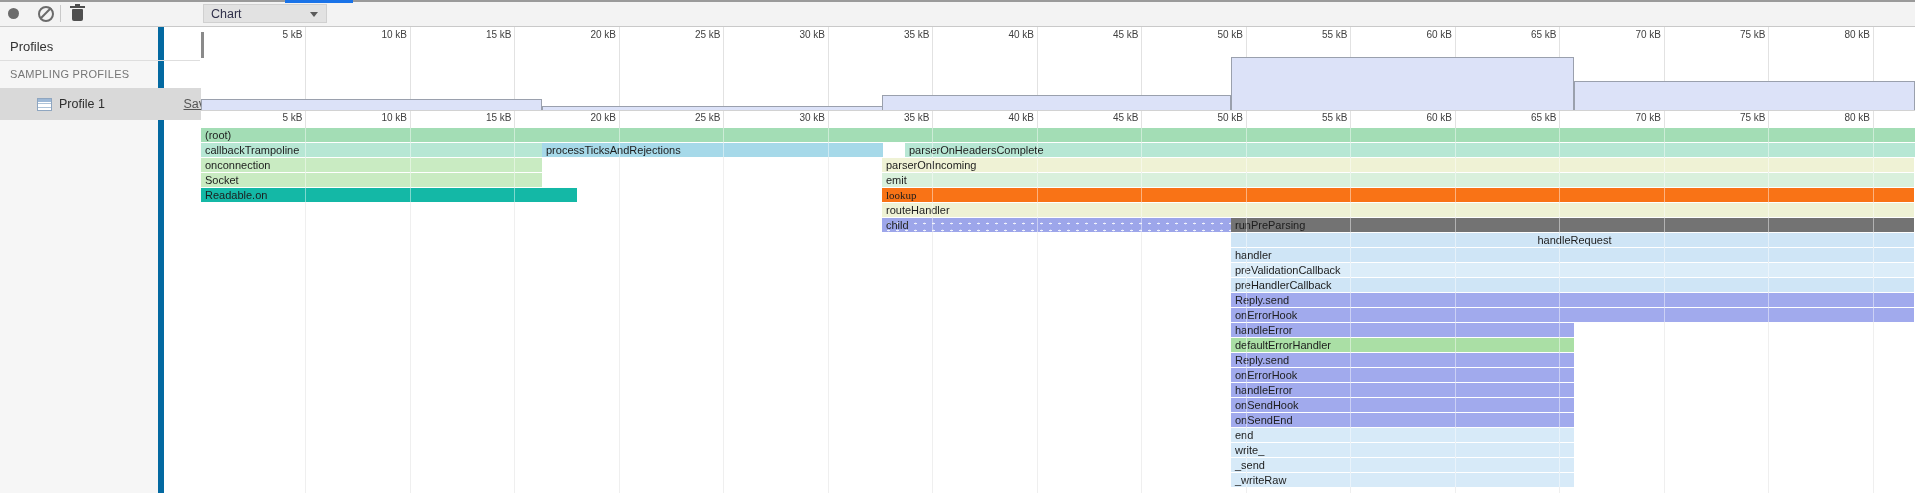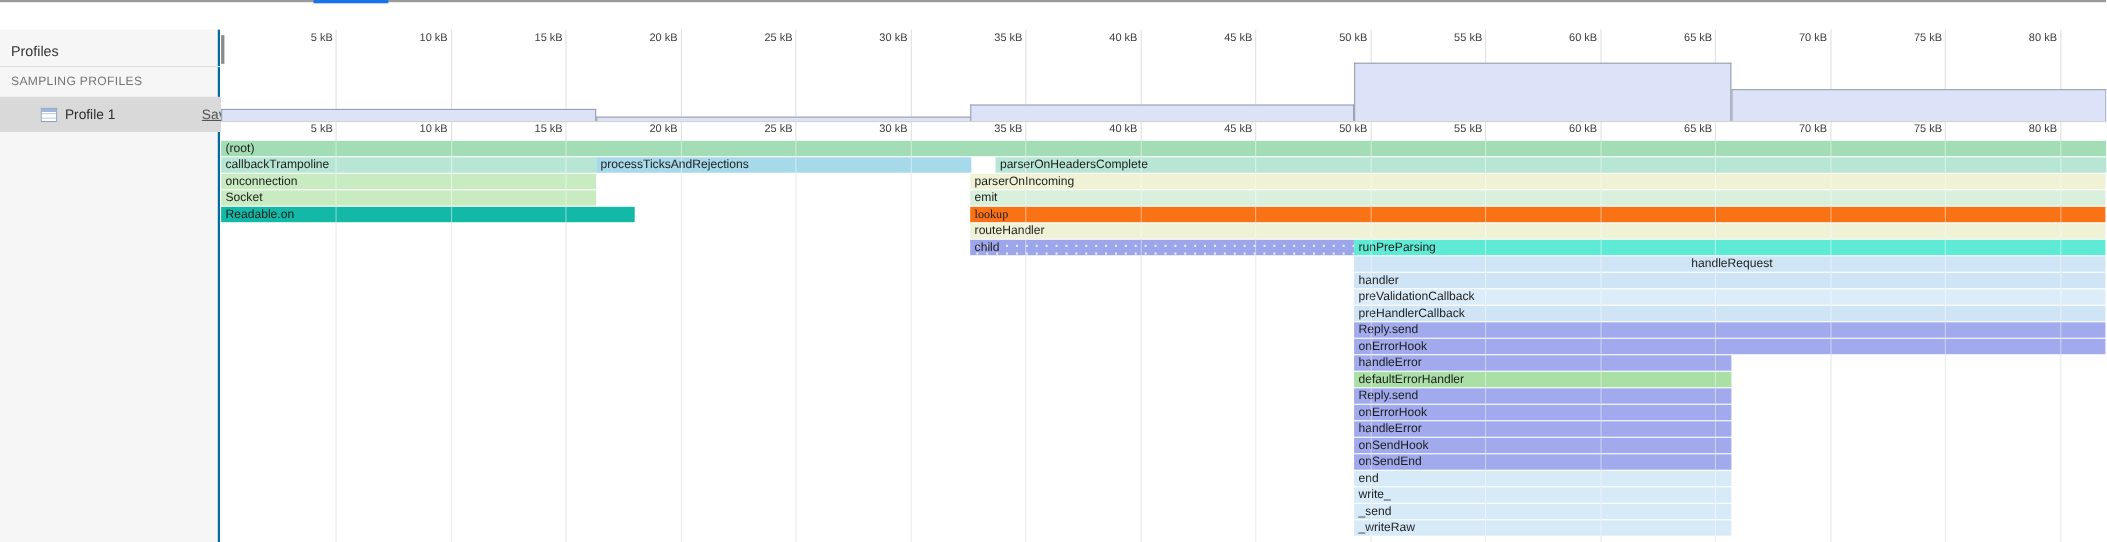--- a/index.html
+++ b/index.html
@@ -15,21 +15,21 @@
   #clear-icon{position:relative;width:12px;height:12px;border:2px solid #6b6b6b;border-radius:50%;}
   #clear-icon::after{content:"";position:absolute;left:-1px;top:4.5px;width:14px;height:2px;background:#6b6b6b;transform:rotate(-45deg);}
   #tb-sep{position:absolute;left:60px;top:5px;width:1px;height:17px;background:#c9c9c9;}
   #trash-btn{left:64px;width:26px;}
   #trash-icon{position:relative;width:11px;height:12px;background:#4f4f4f;border-radius:1px 1px 2px 2px;margin-top:3px;}
   #trash-icon::before{content:"";position:absolute;left:-2px;top:-3px;width:15px;height:2px;background:#4f4f4f;}
   #trash-icon::after{content:"";position:absolute;left:3px;top:-5px;width:5px;height:2px;background:#4f4f4f;}
   #view-select{position:absolute;left:203px;top:4px;width:124px;height:19px;background:#e2e2e2;border:1px solid #d0d0d0;box-sizing:border-box;display:flex;align-items:center;font-size:12.5px;color:#30304a;padding-left:7px;cursor:default;}
   #view-select .caret{position:absolute;right:8px;top:7px;width:0;height:0;border-left:4px solid transparent;border-right:4px solid transparent;border-top:5px solid #5a5a5a;}
   
-  #sidebar{position:absolute;left:0;top:27px;width:200px;height:466px;background:#f6f6f6;border-right:2px solid #0369a1;box-sizing:border-box;}
+  #sidebar{position:absolute;left:0;top:27px;width:164px;height:466px;background:#f6f6f6;border-right:6px solid #0369a1;box-sizing:border-box;}
   #sidebar-title{position:absolute;left:10px;top:12px;font-size:13px;color:#333;}
   #sidebar-hr{position:absolute;left:0;top:33px;width:200px;height:1px;background:#dedede;}
   #sidebar-section{position:absolute;left:10px;top:41px;font-size:11px;letter-spacing:.3px;color:#757575;}
   #profile-row{position:absolute;left:0;top:61px;width:200px;height:32px;background:#d9d9d9;display:flex;align-items:center;padding-left:20px;}
   #profile-icon{position:relative;width:15px;height:13px;margin-left:17px;background:#fff;border:1px solid #8fa6c0;box-sizing:border-box;background-image:linear-gradient(#9db8d6 0,#9db8d6 3px,transparent 3px),linear-gradient(rgba(140,170,200,.7) 1px,transparent 1px);background-size:100% 100%,100% 4px;}
   #profile-name{margin-left:7px;font-size:12.5px;color:#2e2e2e;}
   #profile-save{position:absolute;right:8px;font-size:12.5px;color:#555;text-decoration:underline;cursor:pointer;}
   
   #chart{position:absolute;left:201px;top:27px;width:1714px;height:466px;background:#fff;}
   .gridline{position:absolute;top:0;width:1px;height:466px;background:#e2e2e2;}
@@ -39,20 +39,36 @@
   #ov-handle{position:absolute;left:0;top:5px;width:3px;height:26px;background:#8a8a8a;z-index:3;}
   #ov-divider{position:absolute;left:0;top:83px;width:1714px;height:1px;background:#d2d2d2;z-index:2;}
   .ruler-label{position:absolute;width:60px;text-align:right;font-size:10px;color:#404040;z-index:3;}
   .flame-frame{position:absolute;height:14px;box-sizing:border-box;overflow:hidden;white-space:nowrap;font-size:11px;color:#1d1d1d;line-height:14px;padding-left:4px;z-index:1;}
   .flame-frame.dotted{background-image:radial-gradient(rgba(255,255,255,.85) 1px,transparent 1.4px);background-size:9px 7px;background-position:2px 2px;}
 </style>
 </head>
 <body>
 <div id="app">
 
+  <div id="toolbar">
+    <div class="tb-btn" id="record-btn">
+      <div id="record-icon"></div>
+    </div>
+    <div class="tb-btn" id="clear-btn">
+      <div id="clear-icon"></div>
+    </div>
+    <div id="tb-sep"></div>
+    <div class="tb-btn" id="trash-btn">
+      <div id="trash-icon"></div>
+    </div>
+    <div id="view-select">
+      <span>Chart</span>
+      <span class="caret"></span>
+    </div>
+  </div>
   <div id="top-edge"></div>
   <div id="tab-indicator"></div>
 
   <div id="sidebar">
     <div id="sidebar-title">Profiles</div>
     <div id="sidebar-hr"></div>
     <div id="sidebar-section">SAMPLING PROFILES</div>
     <div id="profile-row">
       <div id="profile-icon"></div>
       <span id="profile-name">Profile 1</span>
@@ -130,21 +146,21 @@
         <div class="flame-frame" style="left: 341px; width: 341px; top: 116px; background-color: rgb(166, 217, 233);">processTicksAndRejections</div>
         <div class="flame-frame" style="left: 704px; width: 1032px; top: 116px; background-color: rgb(183, 231, 212);">parserOnHeadersComplete</div>
         <div class="flame-frame" style="left: 0px; width: 341px; top: 131px; background-color: rgb(201, 235, 194);">onconnection</div>
         <div class="flame-frame" style="left: 681px; width: 1032px; top: 131px; background-color: rgb(239, 242, 213);">parserOnIncoming</div>
         <div class="flame-frame" style="left: 0px; width: 341px; top: 146px; background-color: rgb(201, 235, 194);">Socket</div>
         <div class="flame-frame" style="left: 681px; width: 1032px; top: 146px; background-color: rgb(217, 240, 220);">emit</div>
         <div class="flame-frame" style="left: 0px; width: 376px; top: 161px; background-color: #14b8a6;">Readable.on</div>
         <div class="flame-frame" style="left: 681px; width: 1032px; top: 161px; background-color: #f97316; font-family: Liberation Serif, serif;">lookup</div>
         <div class="flame-frame" style="left: 681px; width: 1032px; top: 176px; background-color: rgb(239, 242, 213);">routeHandler</div>
         <div class="flame-frame dotted" style="left: 681px; width: 349px; top: 191px; background-color: rgb(157, 166, 234);">child</div>
-        <div class="flame-frame" style="left: 1030px; width: 683px; top: 191px; background-color: #5eead4;">runPreParsing</div>
+        <div class="flame-frame" style="left: 1030px; width: 683px; top: 191px; background-color: #737373;">runPreParsing</div>
         <div class="flame-frame" style="left: 1030px; width: 683px; top: 206px; background-color: rgb(207, 229, 246); text-align: center;">handleRequest</div>
         <div class="flame-frame" style="left: 1030px; width: 683px; top: 221px; background-color: rgb(207, 229, 246);">handler</div>
         <div class="flame-frame" style="left: 1030px; width: 683px; top: 236px; background-color: rgb(220, 237, 249);">preValidationCallback</div>
         <div class="flame-frame" style="left: 1030px; width: 683px; top: 251px; background-color: rgb(207, 229, 246);">preHandlerCallback</div>
         <div class="flame-frame" style="left: 1030px; width: 683px; top: 266px; background-color: rgb(161, 170, 237);">Reply.send</div>
         <div class="flame-frame" style="left: 1030px; width: 683px; top: 281px; background-color: rgb(161, 170, 237);">onErrorHook</div>
         <div class="flame-frame" style="left: 1030px; width: 343px; top: 296px; background-color: rgb(161, 170, 237);">handleError</div>
         <div class="flame-frame" style="left: 1030px; width: 343px; top: 311px; background-color: rgb(170, 223, 165);">defaultErrorHandler</div>
         <div class="flame-frame" style="left: 1030px; width: 343px; top: 326px; background-color: rgb(161, 170, 237);">Reply.send</div>
         <div class="flame-frame" style="left: 1030px; width: 343px; top: 341px; background-color: rgb(161, 170, 237);">onErrorHook</div>

